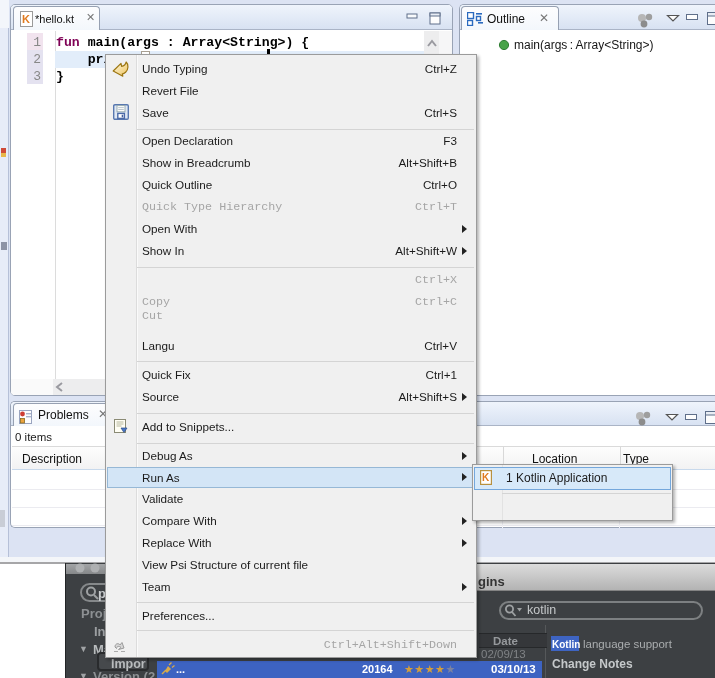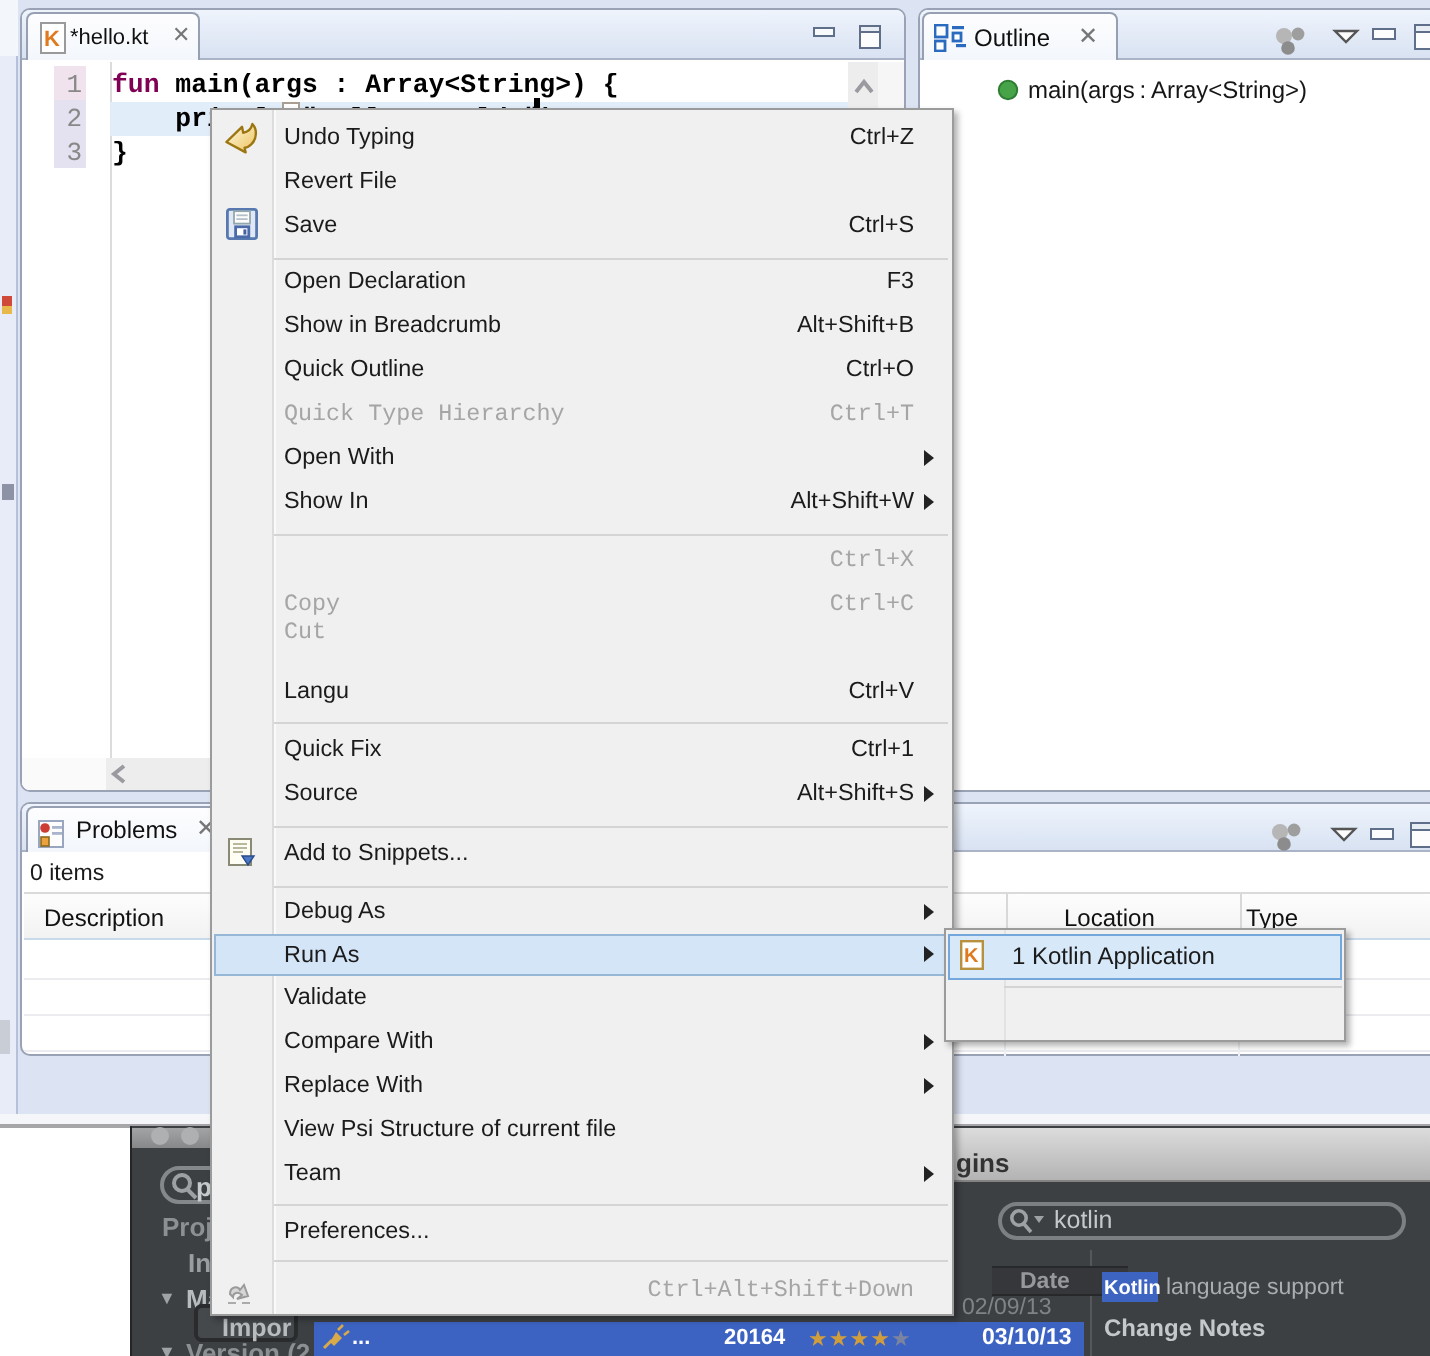--- a/index.html
+++ b/index.html
@@ -209,21 +209,21 @@
     <div class="abs" style="left:433px;top:38px;width:204px;height:19px;border:2px solid #7d8082;border-radius:10px;"></div>
     <svg class="abs" style="left:438px;top:41px;" width="22" height="14" viewBox="0 0 22 14">
       <circle cx="5.5" cy="5" r="3.6" fill="none" stroke="#9ea1a3" stroke-width="1.8"></circle>
       <path d="M8 8 L11.5 12" stroke="#9ea1a3" stroke-width="1.8"></path>
       <path d="M13 4 L18 4 L15.5 7.5 Z" fill="#9ea1a3"></path>
     </svg>
     <div class="abs" style="left:461px;top:40px;font-size:12.5px;color:#c5c8ca;">kotlin</div>
 
     <div class="abs" style="left:479px;top:62px;width:1px;height:53px;background:#55585a;"></div>
 
-    <div class="abs" style="left:430px;top:70px;width:68px;height:15px;background:#35373a;border-top:1px solid #26282a;border-bottom:1px solid #26282a;">
+    <div class="abs" style="left:413px;top:70px;width:68px;height:15px;background:#35373a;border-top:1px solid #26282a;border-bottom:1px solid #26282a;">
       <div class="abs" style="left:14px;top:1px;font-size:11.5px;font-weight:bold;color:#96999c;">Date</div>
     </div>
     <div class="abs" style="left:415px;top:85px;font-size:11.5px;color:#808386;">02/09/13</div>
 
     <div class="abs" style="left:485px;top:73px;width:28px;height:15px;background:#3e64c2;"></div>
     <div class="abs" style="left:486px;top:75.5px;font-size:10px;font-weight:bold;color:#fff;">Kotlin</div>
     <div class="abs" style="left:517px;top:74.5px;font-size:11.5px;color:#aaadaf;">language support</div>
     <div class="abs" style="left:486px;top:94px;font-size:12px;font-weight:bold;color:#c5c8ca;">Change Notes</div>
 
     <div class="abs" style="left:91px;top:98px;width:385px;height:17px;background:#3d63c2;">

